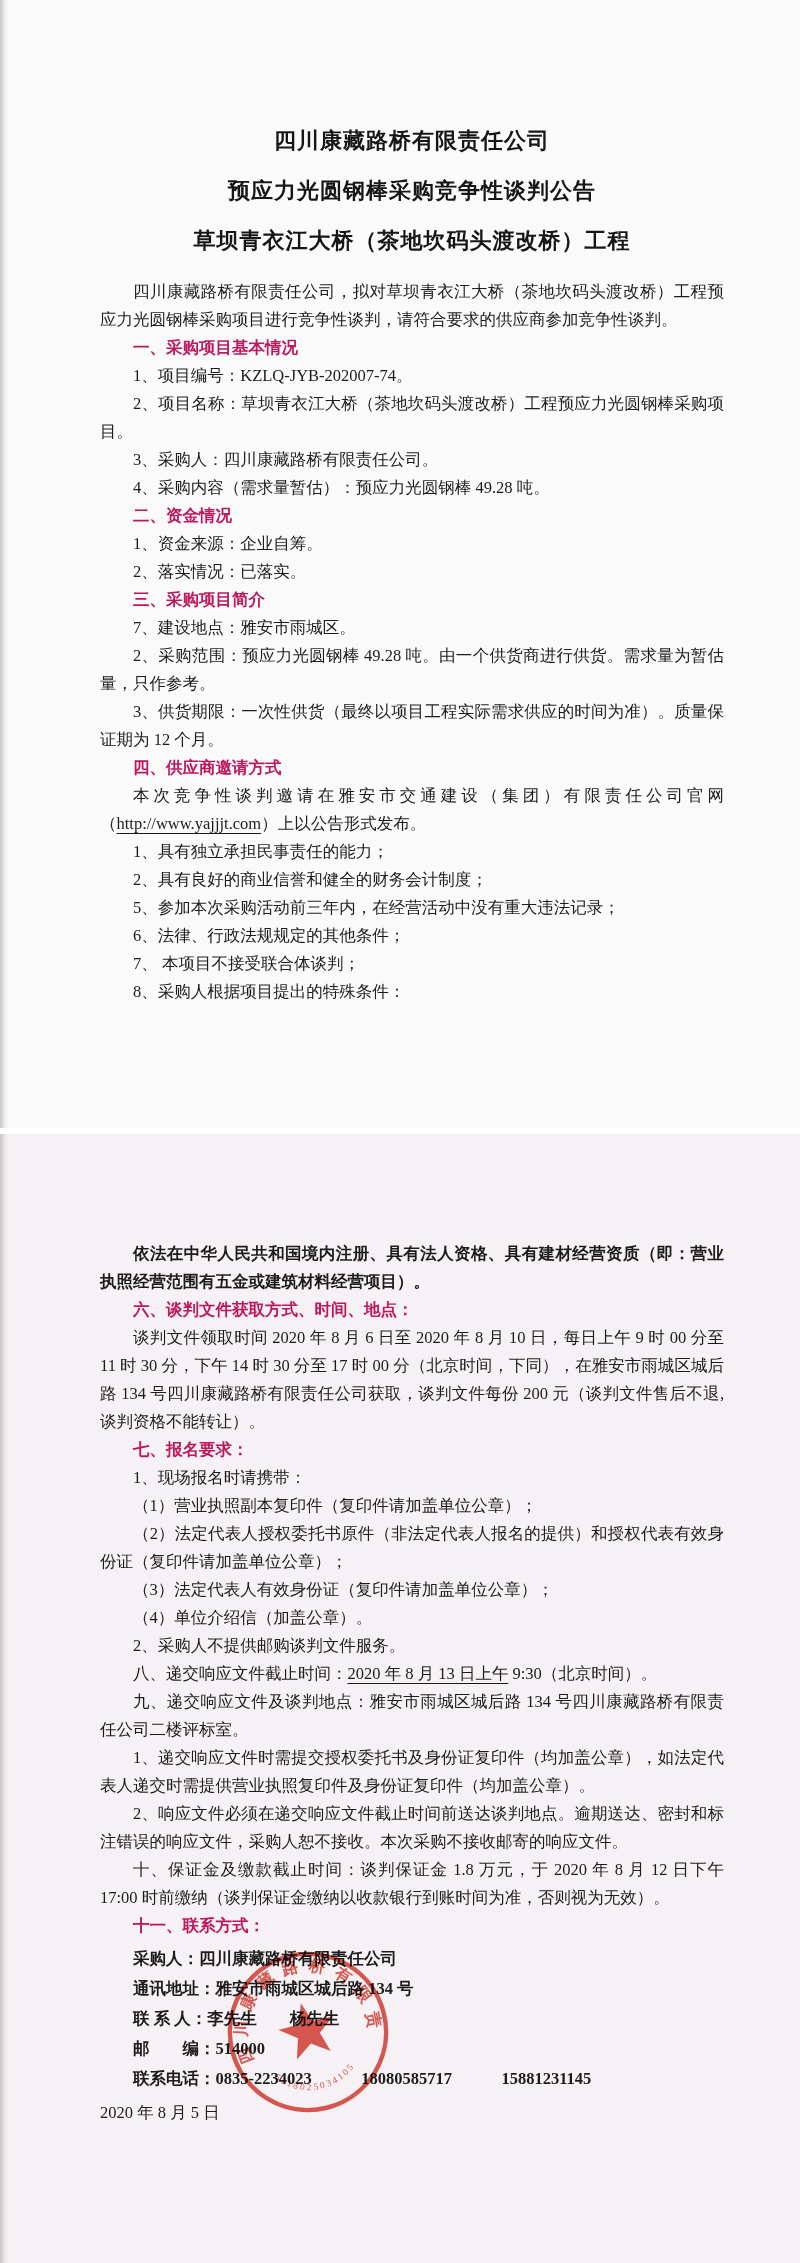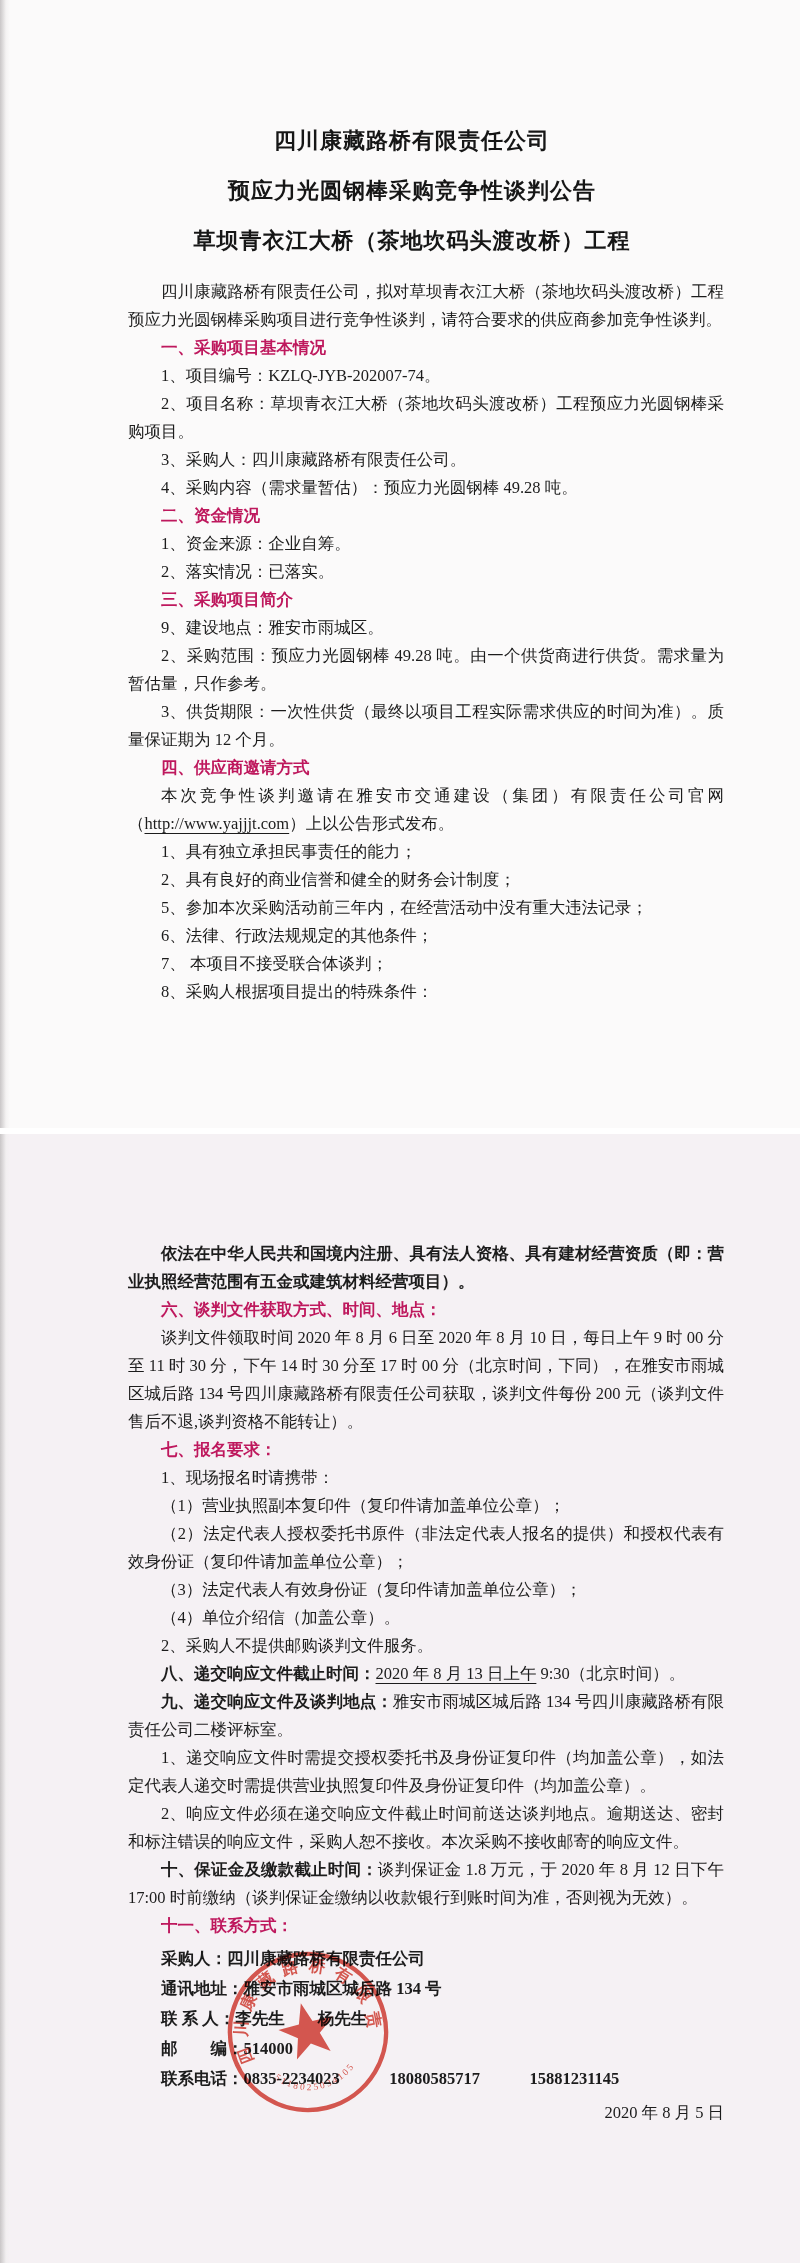--- a/index.html
+++ b/index.html
@@ -18,29 +18,29 @@
   }
   .title{
     margin:0;font-size:22px;line-height:50px;font-weight:bold;text-align:center;
     letter-spacing:1px;color:#161616;
   }
   .title-block{margin-bottom:12px;}
   .para{
     margin:0;font-size:16.5px;line-height:28px;text-align:justify;
     text-justify:inter-character;
   }
-  .indent{text-indent:33px;margin-left:28px;}
+  .indent{text-indent:33px;}
   .head{font-weight:bold;color:#be185d;}
   .bold{font-weight:bold;}
-  .para b{font-weight:bold;}
+  .para b{font-weight:normal;}
   .para u,.u{text-decoration:underline;text-underline-offset:4px;}
   .contact{margin-top:4px;font-weight:bold;}
   .contact .para{line-height:30px;}
   .footer-date{
-    margin-top:4px;font-size:16.5px;line-height:30px;text-align:right;
+    margin-top:4px;font-size:16.5px;line-height:30px;
   }
   .seal{
     position:absolute;left:224px;top:814px;width:168px;height:168px;
     transform:rotate(-14deg);opacity:0.82;mix-blend-mode:multiply;
     pointer-events:none;
   }
 </style>
 </head>
 <body>
 
@@ -57,21 +57,21 @@
   <p class="para indent">1、项目编号：KZLQ-JYB-202007-74。</p>
   <p class="para indent">2、项目名称：草坝青衣江大桥（茶地坎码头渡改桥）工程预应力光圆钢棒采购项目。</p>
   <p class="para indent">3、采购人：四川康藏路桥有限责任公司。</p>
   <p class="para indent">4、采购内容（需求量暂估）：预应力光圆钢棒 49.28 吨。</p>
 
   <p class="para indent head">二、资金情况</p>
   <p class="para indent">1、资金来源：企业自筹。</p>
   <p class="para indent">2、落实情况：已落实。</p>
 
   <p class="para indent head">三、采购项目简介</p>
-  <p class="para indent">9、建设地点：雅安市雨城区。</p>
+  <p class="para indent">7、建设地点：雅安市雨城区。</p>
   <p class="para indent">2、采购范围：预应力光圆钢棒 49.28 吨。由一个供货商进行供货。需求量为暂估量，只作参考。</p>
   <p class="para indent">3、供货期限：一次性供货（最终以项目工程实际需求供应的时间为准）。质量保证期为 12 个月。</p>
 
   <p class="para indent head">四、供应商邀请方式</p>
   <p class="para indent"><span>本次竞争性谈判邀请在雅安市交通建设（集团）有限责任公司官网（</span><span class="u">http://www.yajjjt.com</span><span>）上以公告形式发布。</span></p>
 
   <p class="para indent">1、具有独立承担民事责任的能力；</p>
   <p class="para indent">2、具有良好的商业信誉和健全的财务会计制度；</p>
   <p class="para indent">5、参加本次采购活动前三年内，在经营活动中没有重大违法记录；</p>
   <p class="para indent">6、法律、行政法规规定的其他条件；</p>

